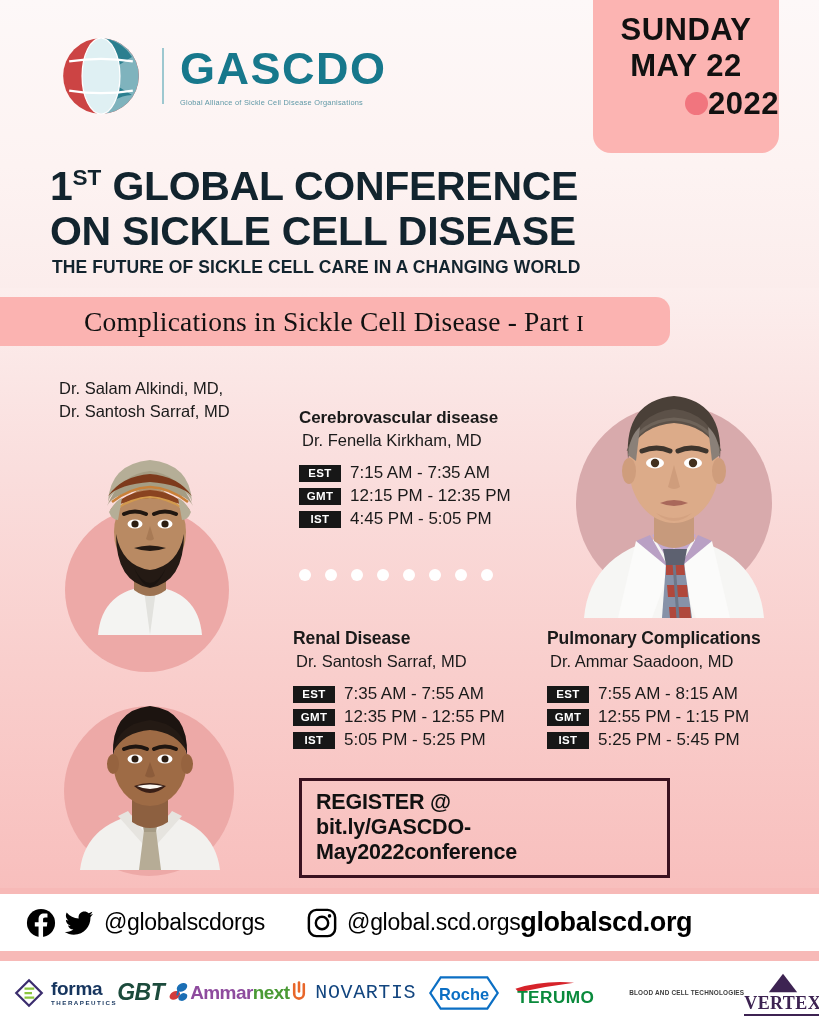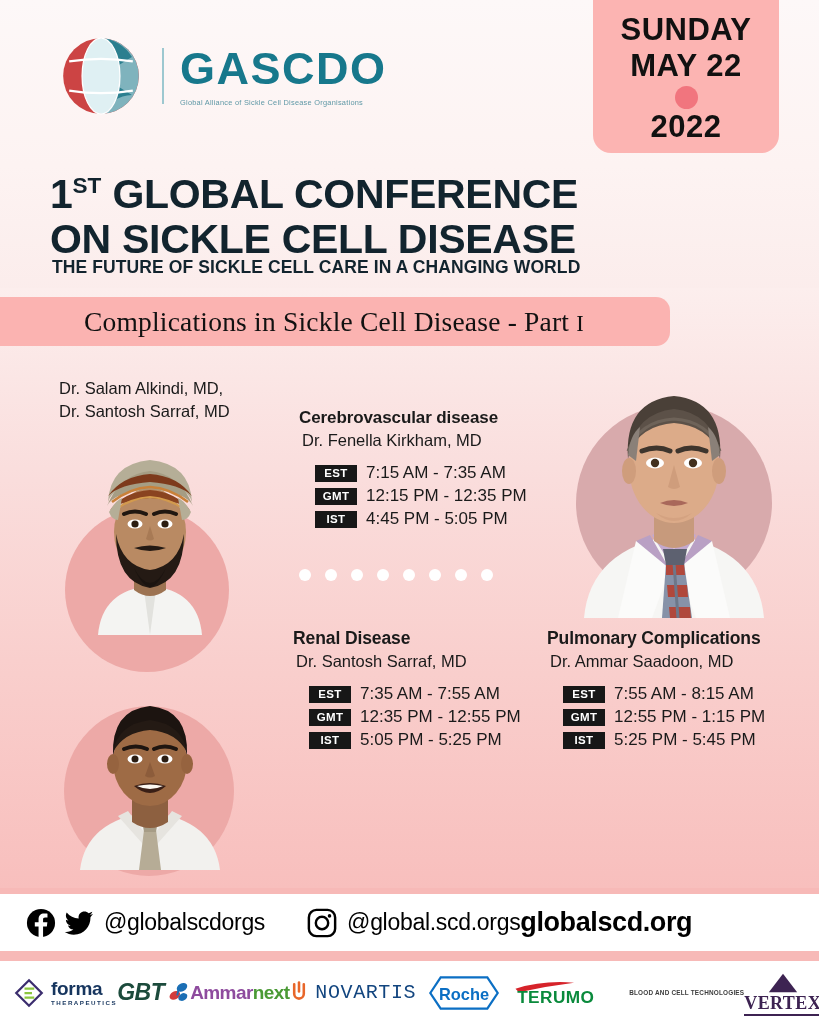--- a/index.html
+++ b/index.html
@@ -95,35 +95,34 @@
   }
   .date-line {
     font-size: 31px;
     font-weight: bold;
     line-height: 1.17;
     letter-spacing: 0.5px;
   }
   .date-year-row {
     display: flex;
     align-items: center;
-    justify-content: space-between;
+    justify-content: flex-end;
     margin-top: 1px;
-    flex-direction: column;
   }
   .date-dot {
     width: 23px; height: 23px;
     border-radius: 50%;
     background: #f1757e;
     flex: 0 0 auto;
   }
 
   
   .headline {
     position: absolute;
-    left: 50px; top: 172px;
+    left: 50px; top: 164px;
     width: 600px;
     color: #12242e;
     font-weight: bold;
     font-size: 41px;
     line-height: 1.1;
     letter-spacing: -0.3px;
   }
   .headline .sup {
     font-size: 0.55em;
     vertical-align: super;
@@ -218,21 +217,20 @@
     background: #171717;
     color: #ffffff;
     font-size: 11.5px;
     font-weight: bold;
     letter-spacing: 0.4px;
     text-align: center;
     width: 42px;
     padding: 2.5px 0;
     margin-right: 9px;
     flex: 0 0 auto;
-    margin-left: 16px;
   }
   .time-val {
     font-size: 17px;
     color: #1a1a1a;
     white-space: nowrap;
   }
 
   .talk-1 { left: 299px; top: 408px; }
   .talk-2 { left: 293px; top: 628px; }
   .talk-3 { left: 547px; top: 628px; }
@@ -631,20 +629,24 @@
         <span class="tz">GMT</span>
         <span class="time-val">12:55 PM - 1:15 PM</span>
       </div>
       <div class="time-row">
         <span class="tz">IST</span>
         <span class="time-val">5:25 PM - 5:45 PM</span>
       </div>
     </div>
   </div>
 
+  <div class="register-box">
+    <div class="register-line">REGISTER @</div>
+    <div class="register-line">bit.ly/GASCDO-May2022conference</div>
+  </div>
 
   <div class="social-bar">
     <div class="social-group g1">
       <svg class="social-icon" viewBox="0 0 32 32">
         <circle cx="16" cy="16" r="15" fill="#000000"></circle>
         <path d="M18.2 31.8V19.8h4l0.6-4.6h-4.6v-2.9c0-1.3 0.4-2.2 2.3-2.2h2.4V6c-0.4-0.1-1.9-0.2-3.6-0.2-3.5 0-5.9 2.1-5.9 6.1v3.3H9.4v4.6h4V31.8z" fill="#ffffff"></path>
       </svg>
       <svg class="social-icon" viewBox="0 0 32 32">
         <path d="M31 6.5c-1.1 0.5-2.3 0.8-3.5 1 1.3-0.8 2.2-2 2.7-3.4-1.2 0.7-2.5 1.2-3.9 1.5C25.1 4.4 23.5 3.7 21.7 3.7c-3.4 0-6.2 2.8-6.2 6.2 0 0.5 0.1 1 0.2 1.4-5.2-0.3-9.7-2.7-12.8-6.5C2.3 5.7 2 6.8 2 8c0 2.2 1.1 4.1 2.8 5.2-1 0-2-0.3-2.8-0.8v0.1c0 3 2.1 5.5 5 6.1-0.5 0.1-1 0.2-1.6 0.2-0.4 0-0.8 0-1.2-0.1 0.8 2.5 3.1 4.3 5.8 4.3-2.1 1.7-4.8 2.7-7.7 2.7-0.5 0-1 0-1.5-0.1 2.8 1.8 6.1 2.8 9.6 2.8 11.5 0 17.8-9.5 17.8-17.8 0-0.3 0-0.5 0-0.8C29.1 8.8 30.1 7.7 31 6.5z" fill="#000000"></path>
       </svg>

